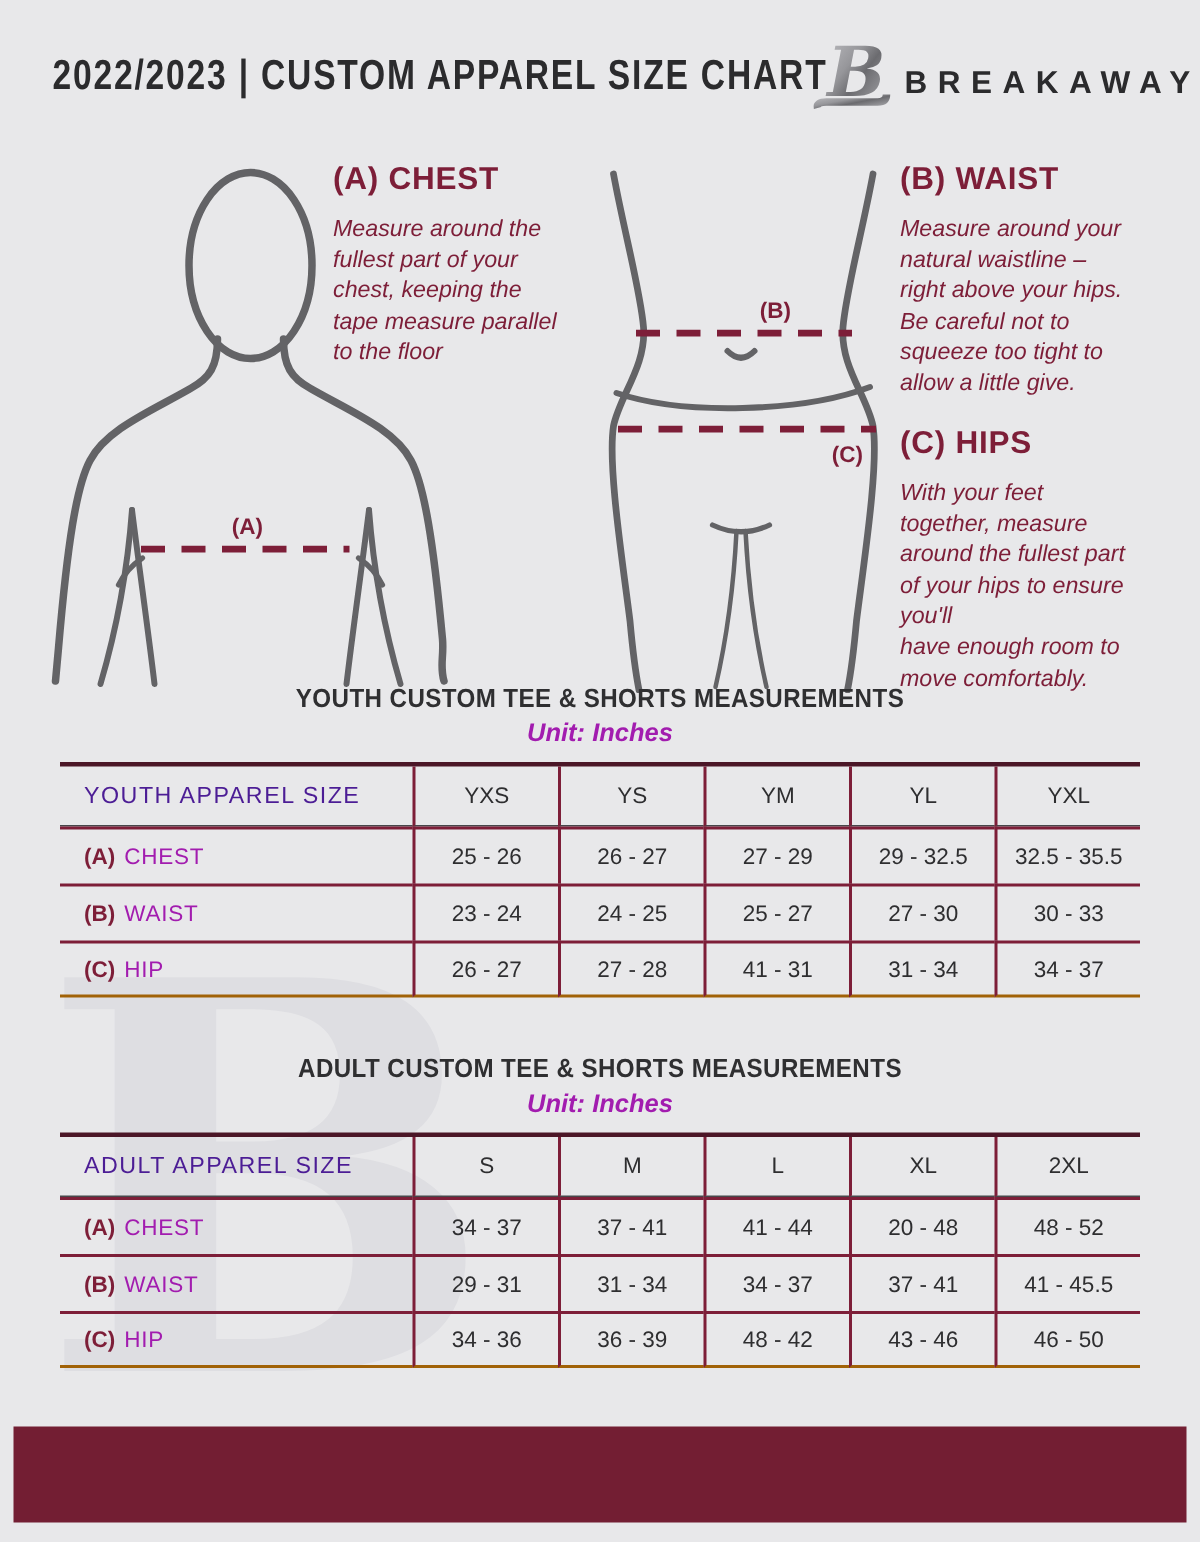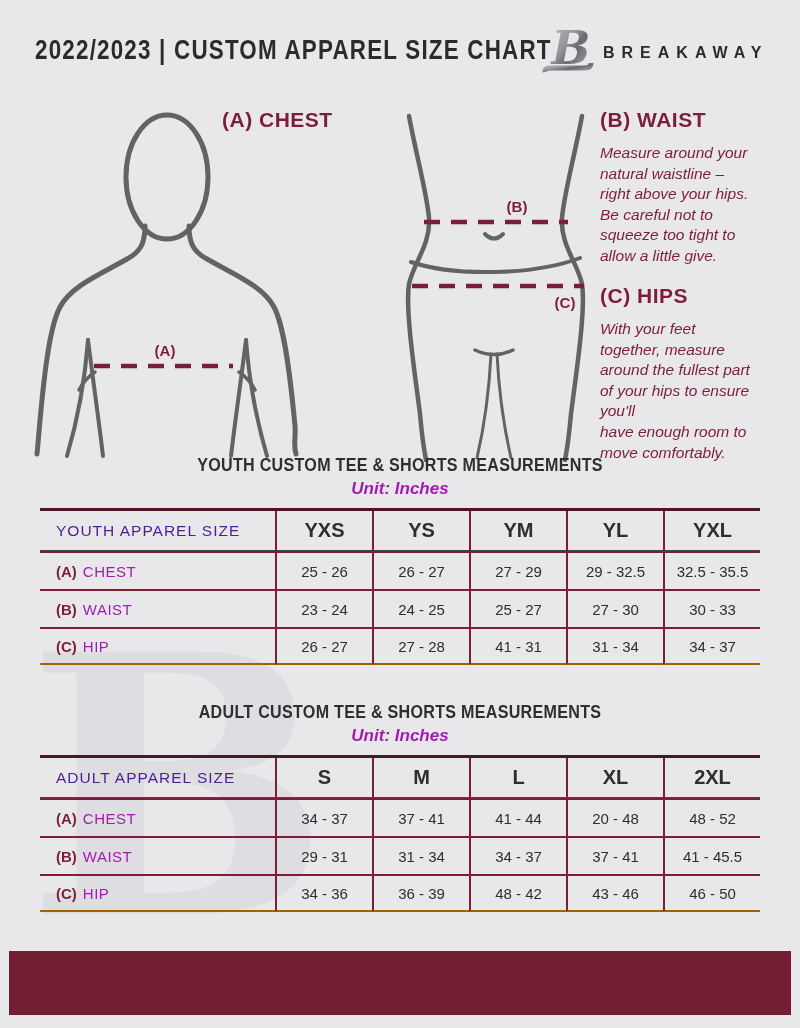--- a/index.html
+++ b/index.html
@@ -21,21 +21,21 @@
   .header-title {
     position:absolute; left:35px; top:34px;
     font-size:28px; font-weight:bold; letter-spacing:1.5px;
     color:#2b2b2d; white-space:nowrap;
     transform:scaleX(0.80); transform-origin:0 50%;
     z-index:2;
   }
   .logo-wrap { position:absolute; left:541px; top:22px; z-index:2; }
   .brand-name {
     position:absolute; left:603px; top:44px;
-    font-size:16px; font-weight:bold; letter-spacing:7px;
+    font-size:21px; font-weight:bold; letter-spacing:7px;
     color:#2b2b2d; white-space:nowrap; z-index:2;
   }
   
   .fig { position:absolute; z-index:1; }
   .fig-left  { left:15px;  top:100px; }
   .fig-right { left:393px; top:112px; }
   .guide { position:absolute; z-index:2; }
   .guide-heading {
     font-size:21px; font-weight:bold; color:#7d1e38; letter-spacing:0.5px;
   }
@@ -58,21 +58,21 @@
   }
   .tbl-unit {
     text-align:center; font-size:17px; font-style:italic; font-weight:bold;
     color:#a21caf; margin-top:3px;
   }
   table.size-table {
     width:720px; margin-top:9px;
     border-collapse:separate; border-spacing:0;
     border-top:3px solid #4b1627;
   }
-  .size-table th { height:40px; font-size:20px; font-weight:bold; color:#2e2e30;
+  .size-table th { height:40px; font-size:15px; font-weight:normal; color:#2e2e30;
     border-bottom:1px solid #47474a; }
   .size-table th.col-label {
     width:235px; text-align:left; padding-left:16px;
     font-weight:normal; font-size:15.5px; letter-spacing:1px; color:#4c1d95;
   }
   .size-table td { height:38px; font-size:15px; color:#2e2e30;
     border-top:2px solid #7d1e38; }
   .size-table .col-val { width:97px; text-align:center; border-left:2px solid #7d1e38; }
   .size-table tr:last-child td { border-bottom:2px solid #a16207; }
   .size-table td.col-label { text-align:left; padding-left:16px; }
@@ -137,20 +137,25 @@
       <path d="M104 242 C106 282 112 320 118 346" stroke-width="3"></path>
     </g>
     <line x1="31" y1="110" x2="175" y2="110" stroke="#7d1e38" stroke-width="4.5" stroke-dasharray="16 11"></line>
     <text x="124" y="100" text-anchor="middle" font-family="Liberation Sans, sans-serif" font-size="15" font-weight="bold" fill="#7d1e38">(B)</text>
     <line x1="19" y1="174" x2="191" y2="174" stroke="#7d1e38" stroke-width="4.5" stroke-dasharray="16 11"></line>
     <text x="172" y="196" text-anchor="middle" font-family="Liberation Sans, sans-serif" font-size="15" font-weight="bold" fill="#7d1e38">(C)</text>
   </svg>
 
   <div class="guide guide-a">
     <div class="guide-heading">(A) CHEST</div>
+    <div class="guide-body">Measure around the
+fullest part of your
+chest, keeping the
+tape measure parallel
+to the floor</div>
   </div>
   <div class="guide guide-b">
     <div class="guide-heading">(B) WAIST</div>
     <div class="guide-body">Measure around your
 natural waistline –
 right above your hips.
 Be careful not to
 squeeze too tight to
 allow a little give.</div>
   </div>

